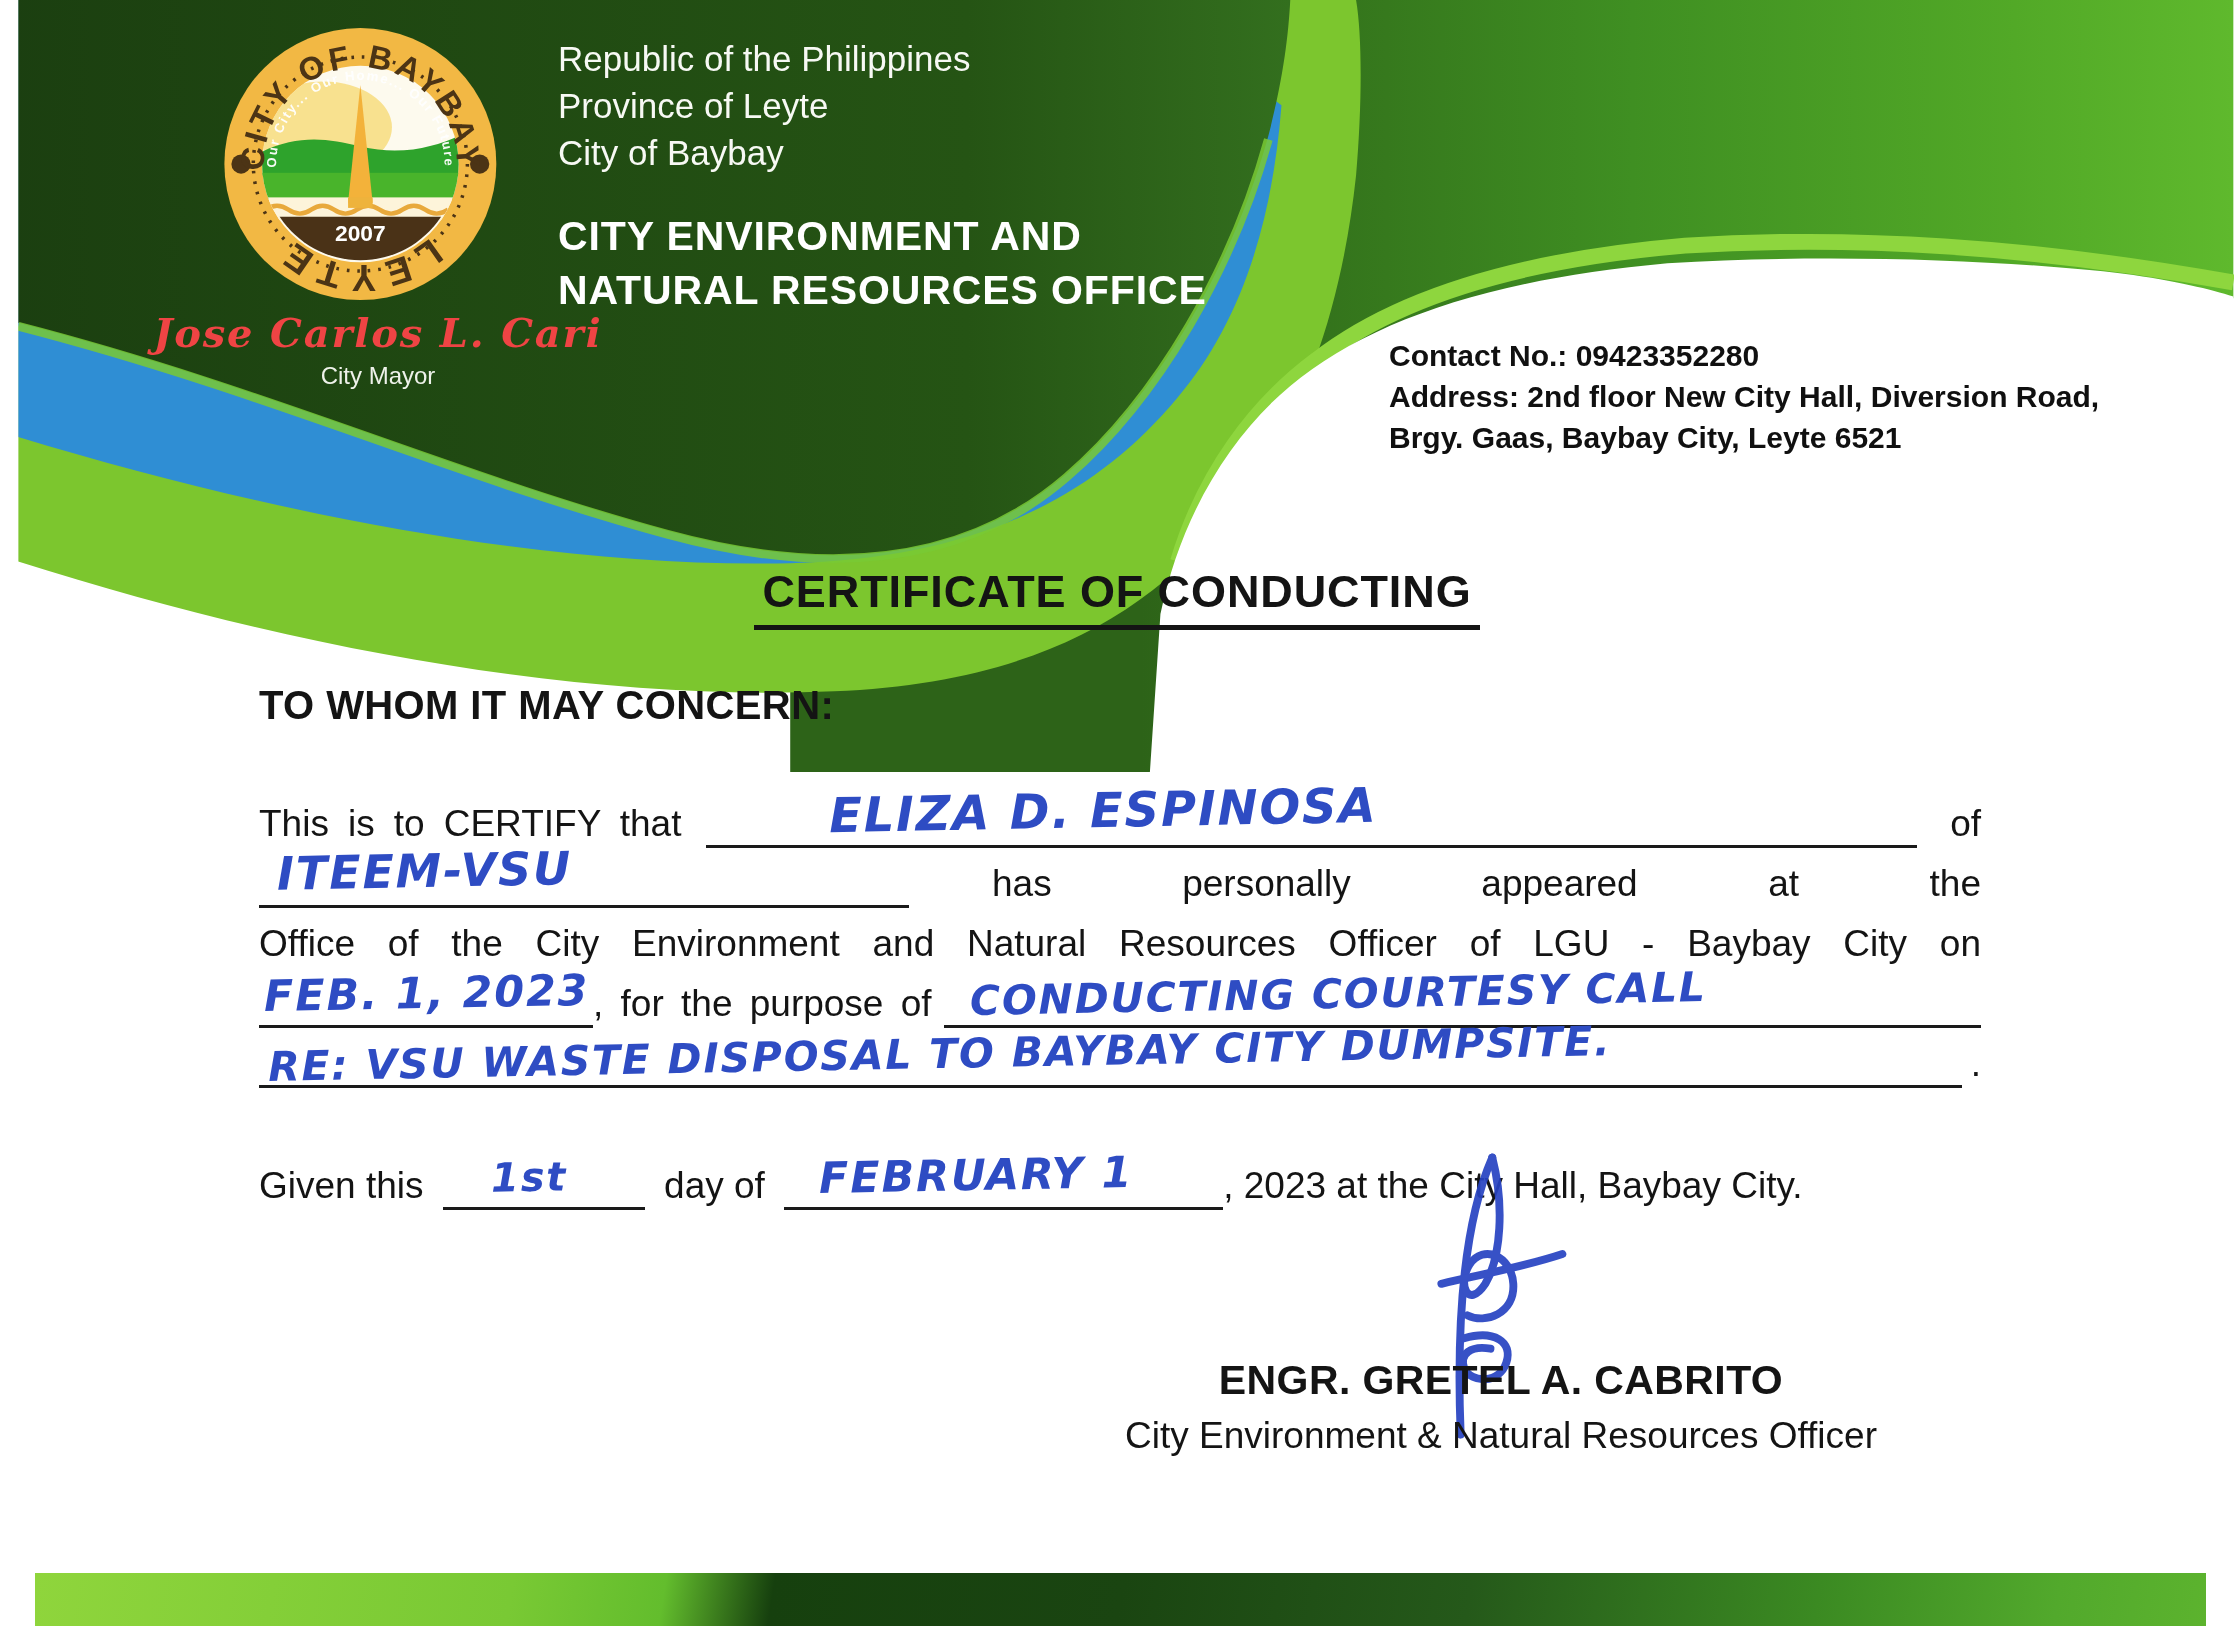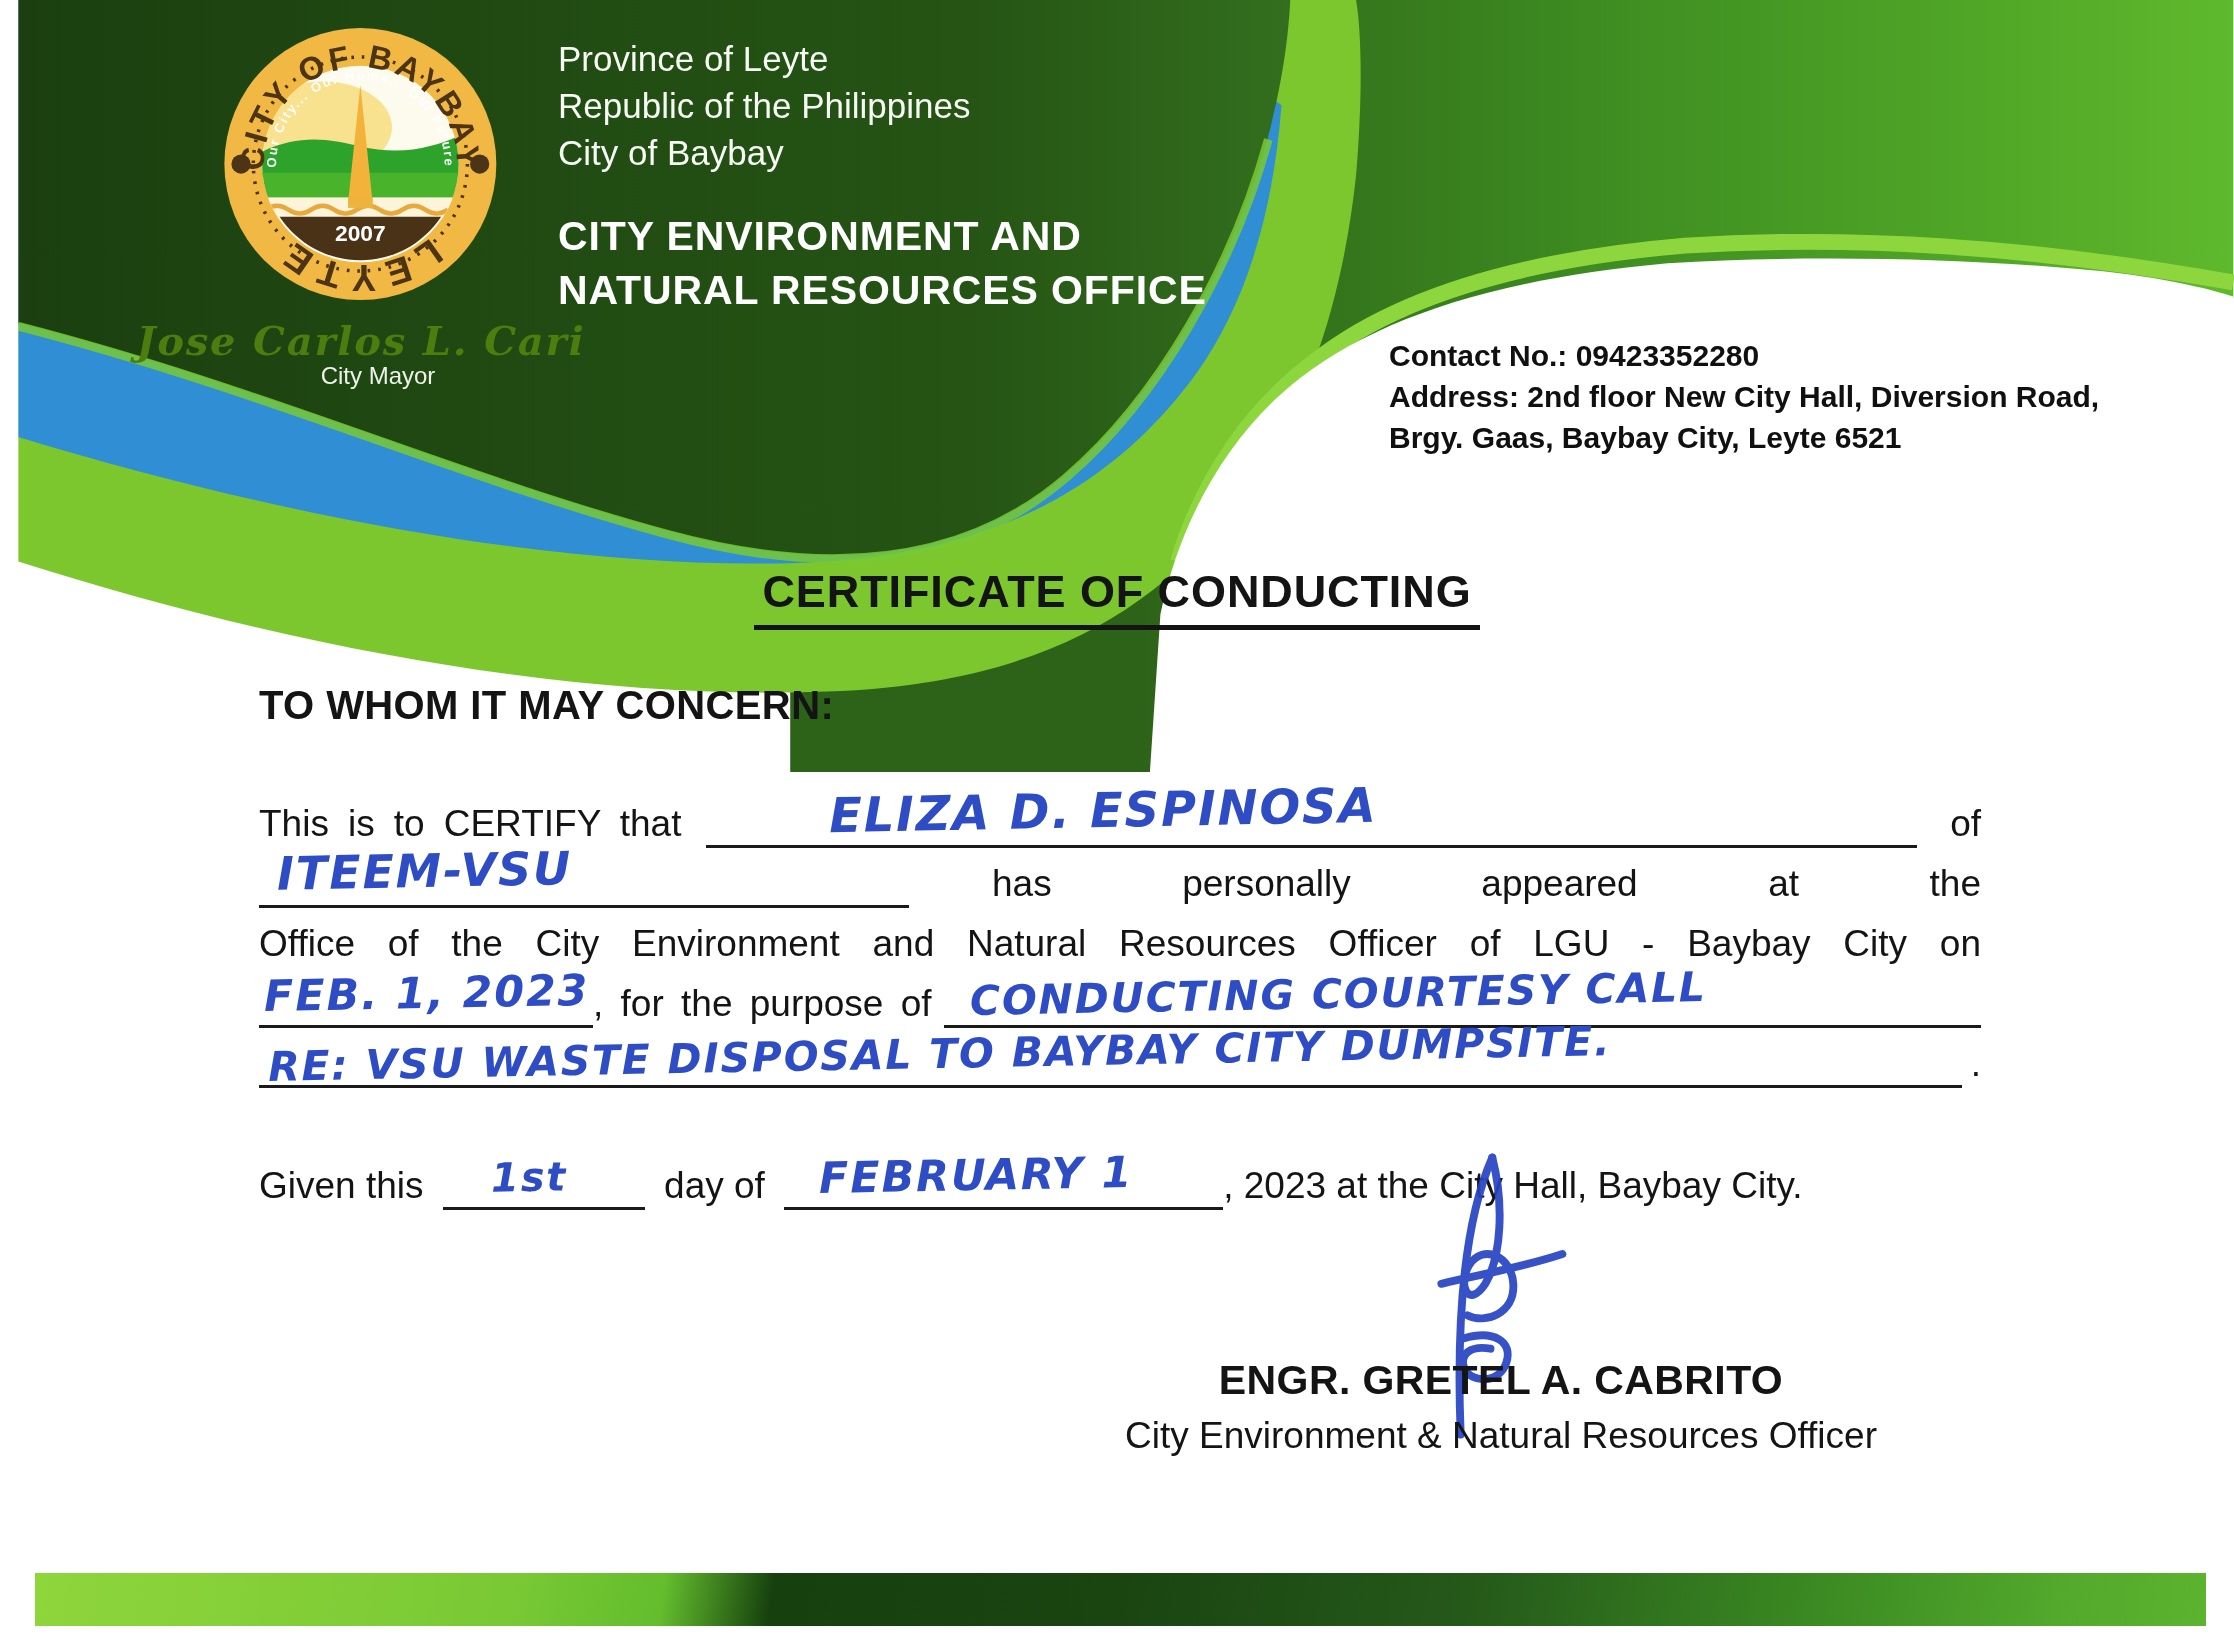--- a/index.html
+++ b/index.html
@@ -7,22 +7,22 @@
     width:2234px;height:1650px;position:relative;overflow:hidden;
     background:#ffffff;
     font-family:"Liberation Sans", sans-serif;
     color:#141414;
   }
   
   .header-art{position:absolute;left:0;top:0;width:2234px;height:772px;}
   
   .org-block{position:absolute;left:558px;top:35px;color:#f7f9f4;font-size:35px;line-height:47px;font-weight:400;}
   .office-block{position:absolute;left:558px;top:209px;color:#ffffff;font-size:41px;line-height:54px;font-weight:700;letter-spacing:0.9px;}
-  .mayor-script{position:absolute;left:115px;top:309px;width:492px;text-align:center;color:#4d7c0f;
-    font-family:"DejaVu Serif", serif;font-style:italic;font-weight:700;font-size:40px;letter-spacing:1.8px;margin-top:8px;}
+  .mayor-script{position:absolute;left:132px;top:309px;width:492px;text-align:center;color:#ef4444;
+    font-family:"DejaVu Serif", serif;font-style:italic;font-weight:700;font-size:40px;letter-spacing:1.8px;}
   .mayor-title{position:absolute;left:132px;top:362px;width:492px;text-align:center;color:#eef2ea;font-size:24px;}
   .contact-block{position:absolute;left:1389px;top:335px;font-size:30px;line-height:41px;font-weight:700;color:#101010;}
   .contact-block .email-link{color:#1a56cc;text-decoration:underline;}
   
   .doc-title-wrap{position:absolute;left:0;right:0;top:566px;text-align:center;}
   .doc-title{display:inline-block;font-size:45px;font-weight:700;letter-spacing:0.9px;
     border-bottom:5.3px solid #141414;padding:0 8.8px 7px 8.8px;}
   .salutation{position:absolute;left:259px;top:683px;font-size:40px;font-weight:700;letter-spacing:0.4px;}
   .body-text{position:absolute;left:259px;width:1722px;top:788px;font-size:37px;}
   .bline{position:relative;height:60px;display:flex;align-items:flex-end;}
@@ -109,22 +109,22 @@
       <textPath href="#sealBottomArc" startOffset="50%" text-anchor="middle">LEYTE</textPath>
     </text>
     <text font-family="Liberation Sans, sans-serif" font-size="15" font-weight="700" fill="#ffffff" letter-spacing="2" opacity="0.95">
       <textPath href="#sealInnerArc" startOffset="50%" text-anchor="middle">Our City... Our Home... Our Future</textPath>
     </text>
     <text x="160" y="250" text-anchor="middle" font-family="Liberation Sans, sans-serif" font-size="26" font-weight="700" fill="#ffffff">2007</text>
   </g>
 </svg>
 
 <div class="org-block">
+  <div>Republic of the Philippines</div>
   <div>Province of Leyte</div>
-  <div>Republic of the Philippines</div>
   <div>City of Baybay</div>
 </div>
 <div class="office-block">
   <div>CITY ENVIRONMENT AND</div>
   <div>NATURAL RESOURCES OFFICE</div>
 </div>
 <div class="mayor-script">Jose Carlos L. Cari</div>
 <div class="mayor-title">City Mayor</div>
 
 <div class="contact-block">

